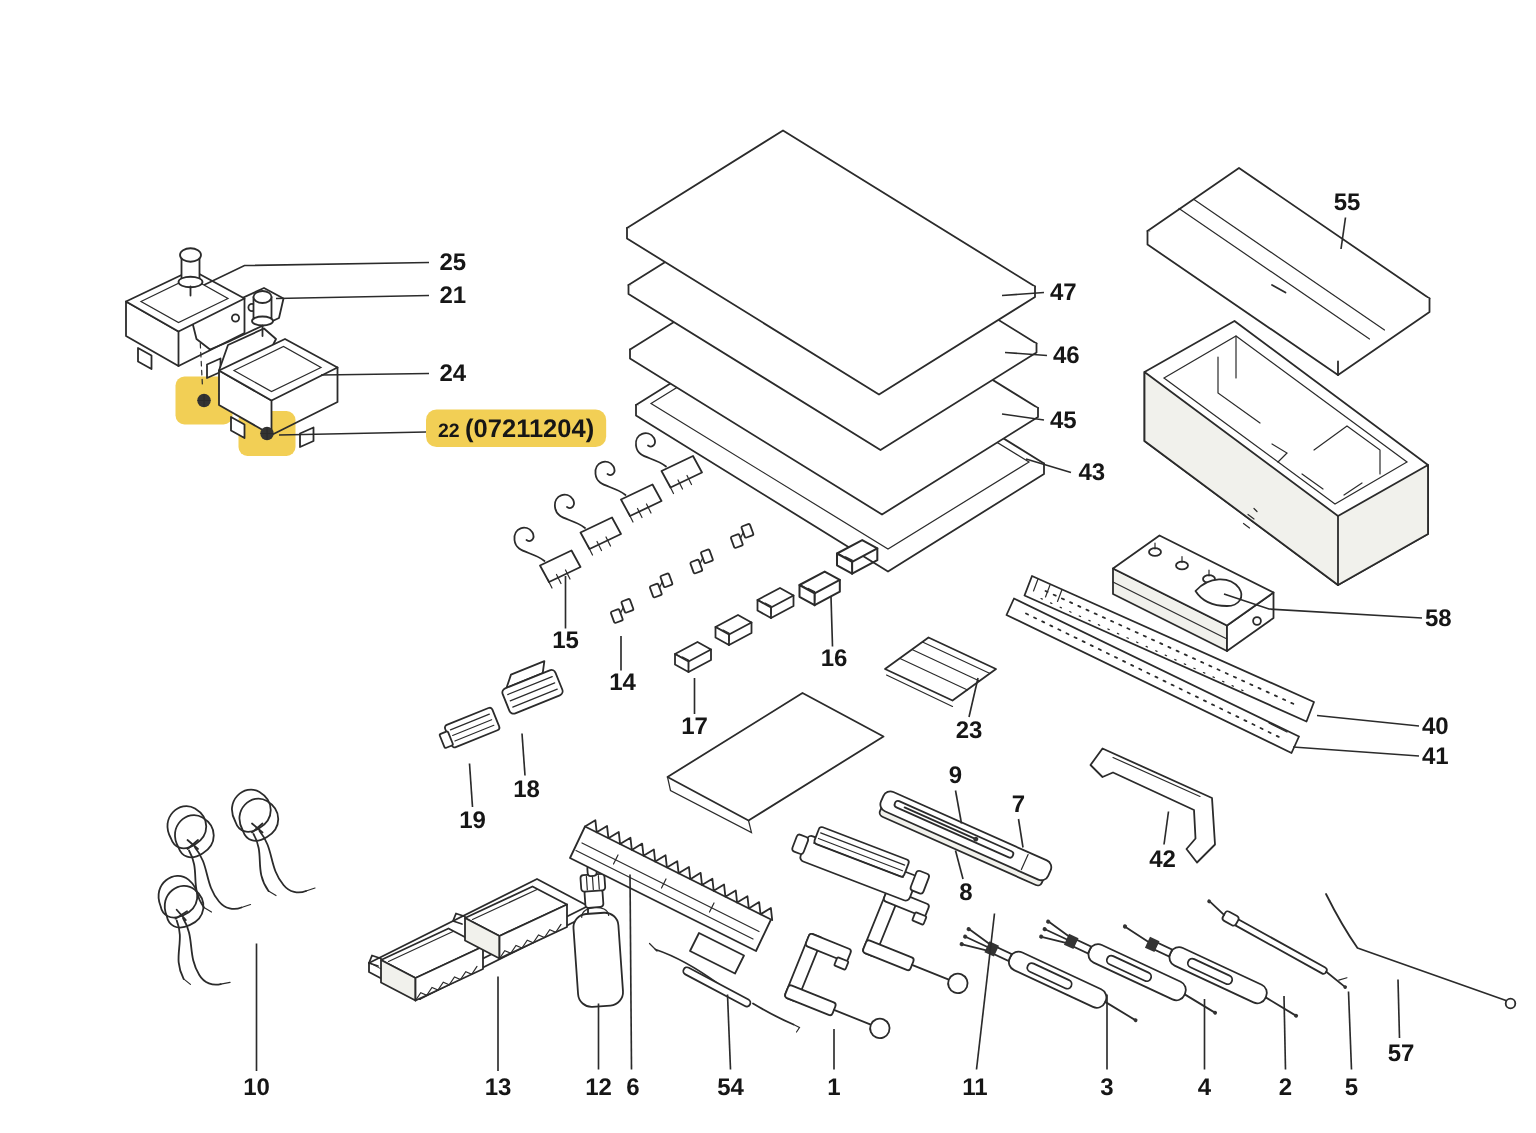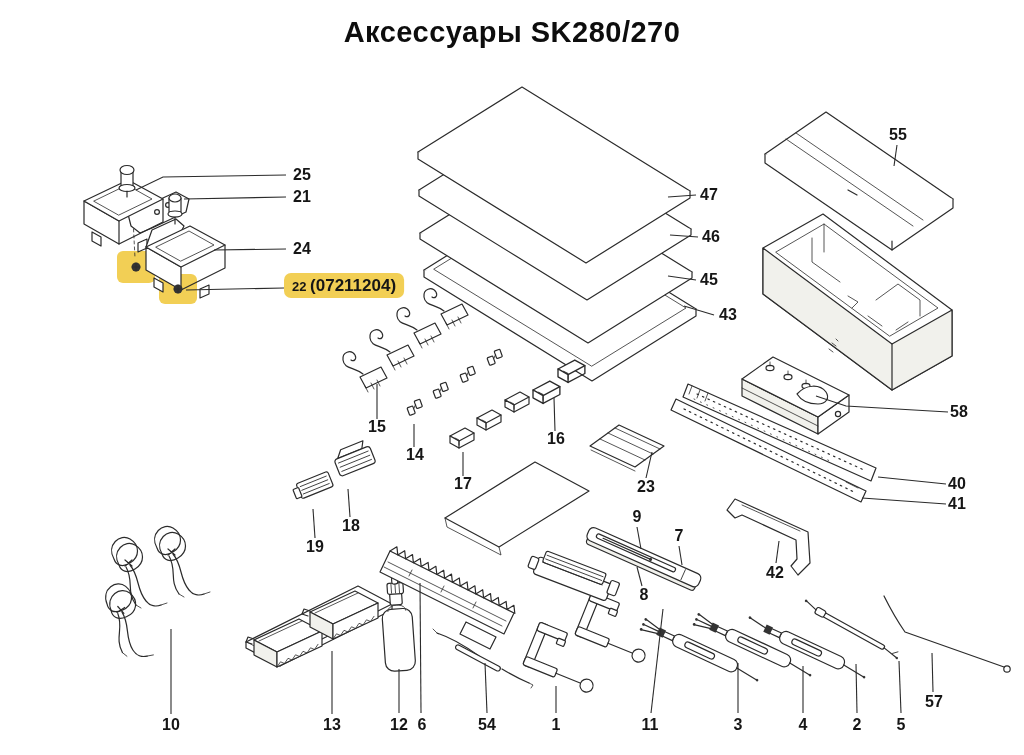--- a/index.html
+++ b/index.html
@@ -12,21 +12,20 @@
   .s  {stroke:#2b2b2b;stroke-width:1.2;fill:none;stroke-linejoin:round;stroke-linecap:round;}
   .sw {stroke:#2b2b2b;stroke-width:1.2;fill:#ffffff;stroke-linejoin:round;stroke-linecap:round;}
   .sg {stroke:#2b2b2b;stroke-width:1.2;fill:#f1f1ec;stroke-linejoin:round;stroke-linecap:round;}
   .dk {fill:#333333;stroke:none;}
   .thin{stroke:#2b2b2b;stroke-width:.8;fill:none;stroke-linecap:round;}
 </style>
 </head>
 <body>
 
 <div id="stage">
-  <div id="title">Аксессуары SK280/270</div>
 
   <svg width="1024" height="755" viewBox="0 0 1024 755">
     <defs>
       <g id="hook15">
         <path class="sw" d="M0,0 L21,-10 L27,1 L6,11 Z"></path>
         <path class="thin" d="M5,9 l3,6 M11,6 l3,6 M17,3 l3,6"></path>
         <path class="s" d="M3,-3 C-6,-10 -16,-8 -17,-17 C-18,-25 -9,-28 -5,-22 C-3,-18 -6,-15 -9,-17"></path>
       </g>
       <g id="clip14">
         <rect class="sw" x="0" y="0" width="6" height="8" rx="1"></rect>

